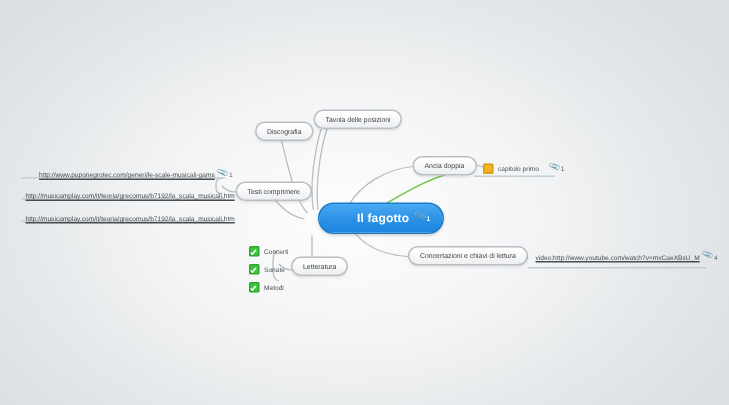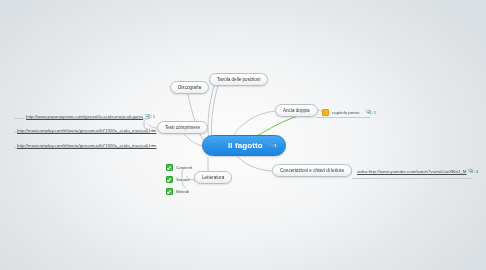--- a/index.html
+++ b/index.html
@@ -173,21 +173,21 @@
     <polygon points="253,135 258,138 252,140" fill="#6fc44a"></polygon>
     <polygon points="317,112 311,109 311,115" fill="#6fc44a"></polygon>
   </svg>
 
   <div class="underline-rule" style="left:14px; top:118px; width:136px;"></div>
   <div class="underline-rule" style="left:14px; top:132px; width:136px;"></div>
   <div class="underline-rule" style="left:14px; top:147px; width:136px;"></div>
   <div class="underline-rule" style="left:316px; top:117px; width:54px;"></div>
   <div class="underline-rule" style="left:352px; top:178px; width:119px;"></div>
 
-  <div class="node root-node" style="left:202px; top:135px;padding-left:25px;">
+  <div class="node root-node" style="left:212px; top:135px;padding-left:25px;">
     <span class="rlabel">Il fagotto</span>
     <span class="attach">
       <span class="clip">📎</span>
       <span>1</span>
     </span>
   </div>
 
   <div class="node oval-node" style="left:170px; top:81px;">
     <span>Discografia</span>
   </div>

